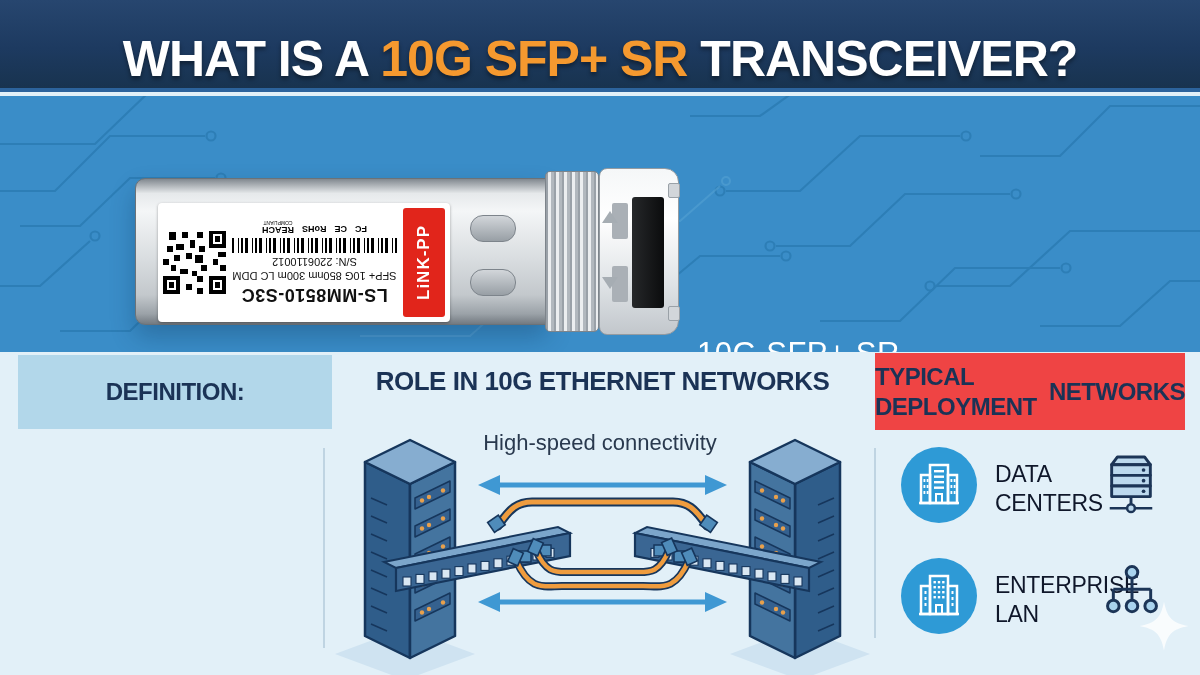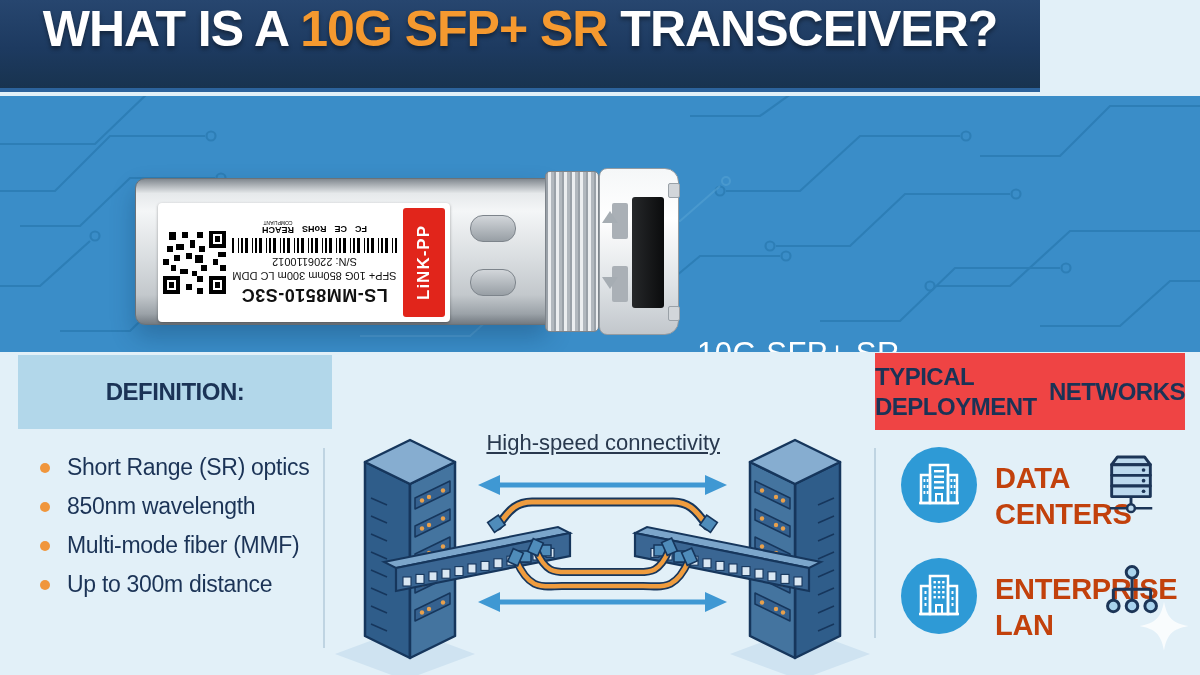--- a/index.html
+++ b/index.html
@@ -1,22 +1,22 @@
 <!DOCTYPE html>
 <html><head>
 <meta charset="utf-8">
 <style>
   * { margin:0; padding:0; box-sizing:border-box; }
   html,body { width:1200px; height:675px; }
   body { position:relative; overflow:hidden; font-family:"Liberation Sans", sans-serif; background:#e2f0f8; }
 
   
-  .header { position:absolute; left:0; top:0; width:1040px; height:92px;
+  .header { position:absolute; left:0; top:0; width:1200px; height:92px;
     background:linear-gradient(180deg,#27466f 0%, #1d3a60 55%, #18334f 100%);
-    border-bottom:4px solid #2c639c; display:flex; align-items:flex-start; justify-content:center; }
+    border-bottom:4px solid #2c639c; display:flex; align-items:flex-end; justify-content:center; }
   .title { font-size:50px; font-weight:bold; letter-spacing:-1px; color:#ffffff;
     text-shadow:0 3px 4px rgba(0,0,0,.4); white-space:pre; }
   .title .hl { color:#f5992f; }
 
   
   .hero { position:absolute; left:0; top:96px; width:1200px; height:256px; background:#3a8dc8; }
   .hero svg.circuits { position:absolute; left:0; top:0; }
   .caption { position:absolute; left:697px; top:240px; font-size:31px; color:#ffffff; letter-spacing:.5px; }
 
   
@@ -65,31 +65,31 @@
     display:flex; flex-direction:column; align-items:center; justify-content:center; }
   .band-line { font-size:24px; font-weight:bold; color:#1b3356; letter-spacing:-.5px; line-height:1.25; }
   .bullets { position:absolute; left:40px; top:96px; }
   .bullet-row { display:flex; align-items:center; height:39px; }
   .bullet-dot { width:10px; height:10px; border-radius:50%; background:#f0963c; margin-right:17px; flex:none; }
   .bullet-text { font-size:23px; color:#1b3356; letter-spacing:-.3px; }
 
   .role-heading { position:absolute; left:330px; top:14px; width:545px; text-align:center;
     font-size:26px; font-weight:bold; color:#1b3356; letter-spacing:-.5px; }
   .diagram { position:absolute; left:330px; top:76px; }
-  .diag-label { position:absolute; text-align:right; color:#29394e;text-decoration:underline; }
+  .diag-label { position:absolute; text-align:center; color:#29394e; }
   .diag-top { left:480px; top:78px; width:240px; font-size:22px; line-height:1.15; }
   .diag-mid { left:455px; top:165px; width:290px; font-size:24px; }
   .diag-bot { left:455px; top:259px; width:290px; font-size:24px; }
 
   .dep-band { position:absolute; left:875px; top:1px; width:310px; height:77px; background:#ef4444;
     display:flex; align-items:center; justify-content:center; }
   .dep-band .band-line { letter-spacing:-.5px; }
   .dep-row-circle { position:absolute; width:76px; height:76px; border-radius:50%; background:#2e9ad6;
     display:flex; align-items:center; justify-content:center; }
-  .dep-label { position:absolute; font-size:29px; font-weight:bold; color:#c2410c; line-height:1.25; letter-spacing:-.3px; }
+  .dep-label { position:absolute; font-size:23px; font-weight:normal; color:#0f172a; line-height:1.25; letter-spacing:-.3px; }
   .side-icon { position:absolute; }
   .sparkle { position:absolute; left:1138px; top:248px; opacity:.8; }
 </style>
 </head>
 <body>
 
 <div class="header">
   <div class="title"><span>WHAT IS A </span><span class="hl">10G SFP+ SR</span><span> TRANSCEIVER?</span></div>
 </div>
 
@@ -203,40 +203,23 @@
     <div class="cap-tab" style="top:14px;"></div>
     <div class="cap-tab" style="top:137px;"></div>
   </div>
 </div>
 
 <div class="panel-area">
 
   <div class="def-band">
     <div class="band-line">DEFINITION:</div>
   </div>
-  <div class="bullets">
-    <div class="bullet-row">
-        <span class="bullet-dot"></span>
-        <span class="bullet-text">Short Range (SR) optics</span>
-      </div>
-    <div class="bullet-row">
-        <span class="bullet-dot"></span>
-        <span class="bullet-text">850nm wavelength</span>
-      </div>
-    <div class="bullet-row">
-        <span class="bullet-dot"></span>
-        <span class="bullet-text">Multi-mode fiber (MMF)</span>
-      </div>
-    <div class="bullet-row">
-        <span class="bullet-dot"></span>
-        <span class="bullet-text">Up to 300m distance</span>
-      </div>
-  </div>
   <div class="divider" style="left:323px; top:96px; height:200px;"></div>
 
+  <div class="role-heading">ROLE IN 10G ETHERNET NETWORKS</div>
   <svg class="diagram" width="545" height="247" viewBox="0 0 545 247">
     <defs>
       <g id="rack" stroke="#16365c" stroke-width="2.5" stroke-linejoin="round">
         <polygon points="5,226 75,252 145,226 75,200" fill="#cfe3f1" stroke="none"></polygon>
         <polygon points="35,34 80,56 80,230 35,208" fill="#2f5d8a"></polygon>
         <polygon points="80,56 125,34 125,208 80,230" fill="#44749f"></polygon>
         <polygon points="35,34 80,12 125,34 80,56" fill="#86add0"></polygon>
         <g stroke-width="1.5">
           <line x1="41" y1="70" x2="57" y2="77"></line>
             <line x1="41" y1="88" x2="57" y2="95"></line>

